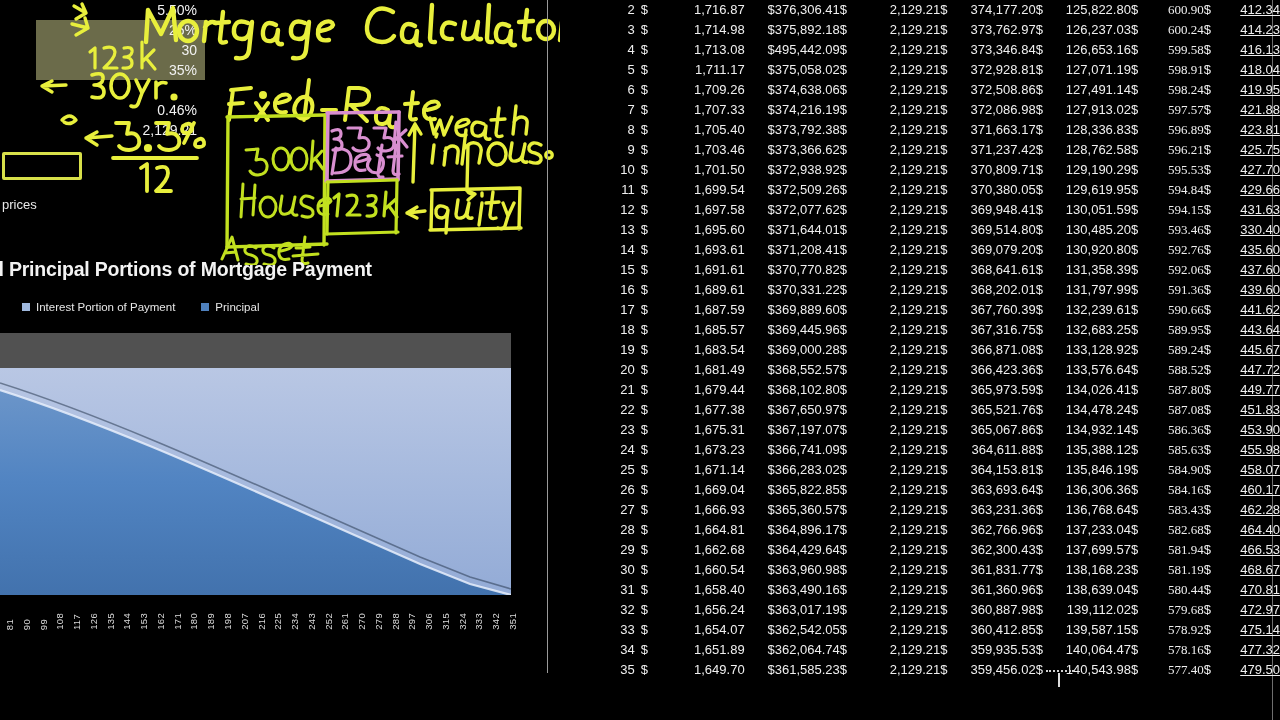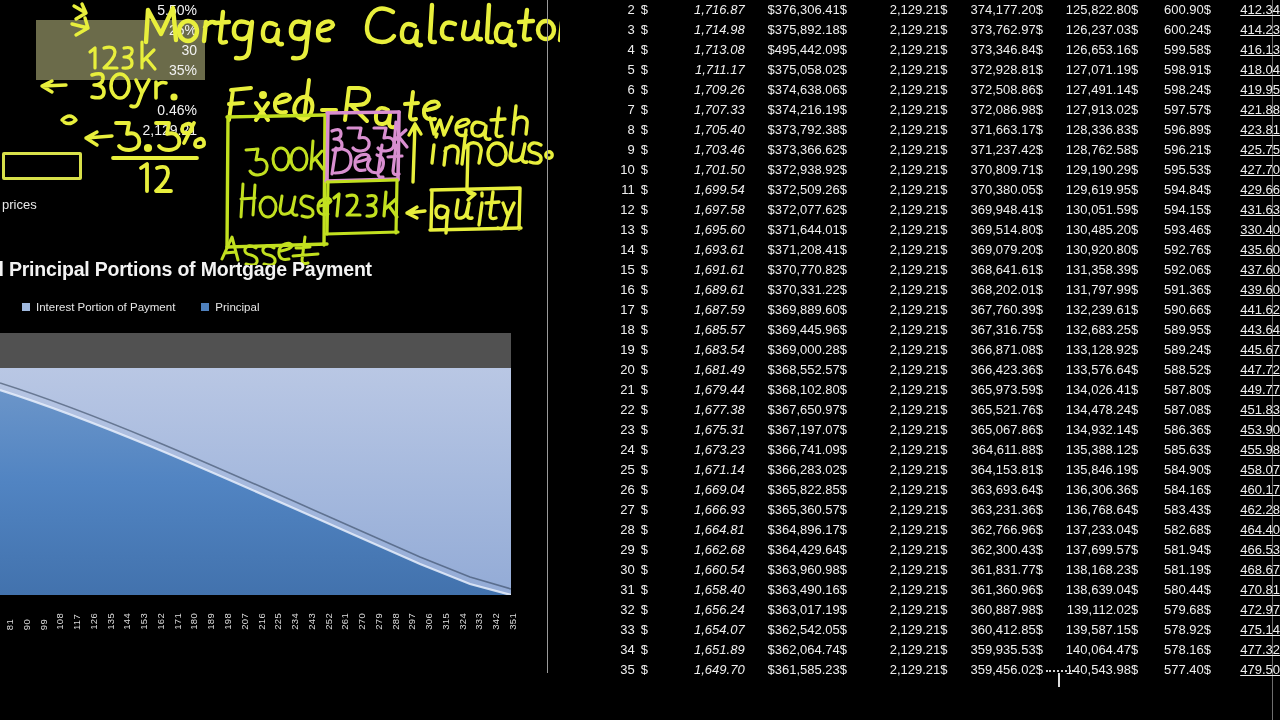--- a/index.html
+++ b/index.html
@@ -43,26 +43,26 @@
 
   
   .vline{position:absolute;left:547px;top:0;width:1px;height:673px;background:#9a9a9a;}
   .vline-right{position:absolute;left:1272px;top:0;width:1px;height:720px;background:#6e6e6e;}
 
   
   .table{position:absolute;left:600px;top:0;width:680px;font-size:13px;color:#efefef;}
   .trow{display:flex;height:20px;line-height:20px;white-space:nowrap;}
   .c-rn{width:40px;text-align:right;padding-right:6px;}
   .c-d{width:14px;text-align:left;}
-  .c-int{width:106px;text-align:right;font-style:italic;}
+  .c-int{width:106px;text-align:right;}
   .c-bal{width:96px;text-align:right;padding-left:12px;}
   .c-pay{width:102px;text-align:right;}
   .c-rem{width:96px;text-align:right;}
   .c-eq{width:96px;text-align:right;}
-  .c-i2{width:70px;text-align:right;}
+  .c-i2{width:70px;text-align:right;font-family:Liberation Serif, serif;}
   .c-p2{width:74px;text-align:right;text-decoration:underline;}
   .caret{position:absolute;left:1058px;top:673px;width:2px;height:14px;background:#dcdcdc;}
   .caret-w{position:absolute;left:1046px;top:670px;width:28px;height:3px;
            border-top:2px dotted #cfcfcf;}
 </style>
 </head>
 <body>
 
 <div class="screen">
 

